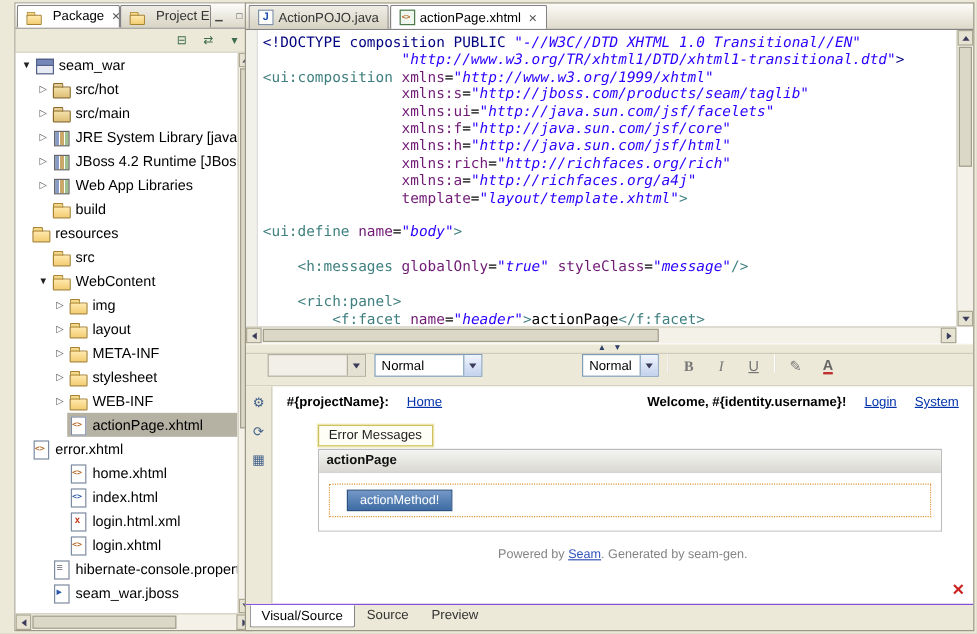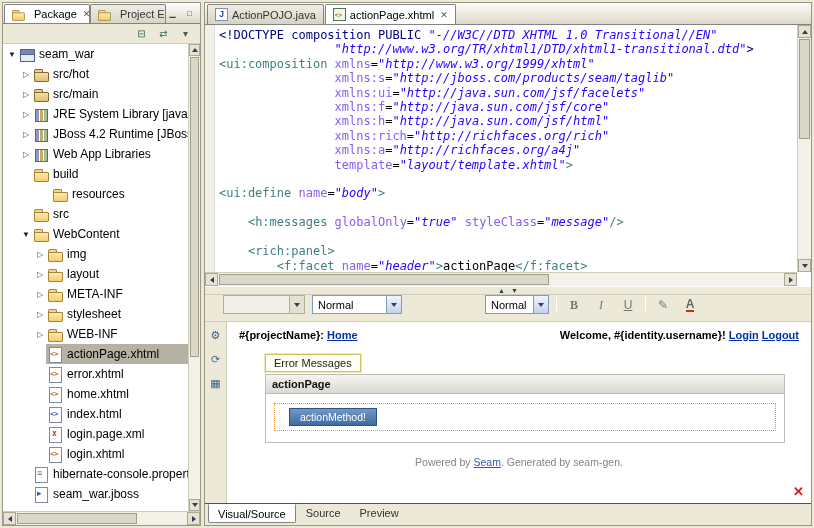--- a/index.html
+++ b/index.html
@@ -1,21 +1,21 @@
 <!DOCTYPE html>
 <html><head>
 <meta charset="utf-8">
 <style>
   html,body{margin:0;padding:0;background:#d6d2c2}
   .app{position:relative;width:814px;height:528px;background:#ece9d8;overflow:hidden;
        font-family:"Liberation Sans",sans-serif;font-size:11px;color:#000;box-sizing:border-box}
   .app *{box-sizing:border-box}
 
   
-  .left-panel{position:absolute;left:2px;top:2px;width:199px;bottom:2px;background:#fff;
+  .left-panel{position:absolute;left:12px;top:2px;width:199px;bottom:2px;background:#fff;
               border:1px solid #9a9786;display:flex;flex-direction:column}
   .view-tabbar{height:21px;flex:none;background:linear-gradient(#fdfdfb,#dcd8c8);
                border-bottom:1px solid #848284;display:flex;align-items:flex-end;padding-left:1px}
   .vtab{height:19px;display:flex;align-items:center;gap:4px;padding:0 5px;font-size:11px;
         border:1px solid #848284;border-bottom:none;border-radius:2px 2px 0 0;
         background:linear-gradient(#efede5,#d9d5c5);color:#333;white-space:nowrap;overflow:hidden;max-width:86px}
   .vtab.active{background:#fff;color:#000}
   .view-controls{margin-left:auto;display:flex;align-items:center;gap:4px;padding:0 4px 3px 0}
   .wbtn{width:13px;height:12px;font-size:8px;line-height:11px;text-align:center;color:#444;cursor:default}
   .view-toolbar{height:20px;flex:none;background:#ece9d8;border-bottom:1px solid #cfccbc;
@@ -82,21 +82,21 @@
   .ficon-java::after{content:"J";position:absolute;left:3px;top:0;font:bold 9px "Liberation Sans",sans-serif;color:#1c50b0}
   .ficon-xhtml{width:13px;height:13px;position:relative;background:#eef6ee;border:1px solid #4a7a4a}
   .ficon-xhtml::after{content:"<>";position:absolute;left:1px;top:2px;font:bold 6px "DejaVu Sans Mono",monospace;color:#b8641e}
 
   .code-area{position:relative;height:261px;flex:none;background:#fff}
   .ruler{position:absolute;left:0;top:0;bottom:14px;width:10px;background:#f1f0e9;border-right:1px solid #ddd}
   .code{position:absolute;left:14px;top:3px;right:15px;bottom:14px;overflow:hidden;
         font:12px "DejaVu Sans Mono",monospace;line-height:14.4px;white-space:pre}
   .tk-dt{color:#000080;font-weight:normal}
   .tk-tag{color:#3f7f7f}
-  .tk-attr{color:#8b5cf6}
+  .tk-attr{color:#701a75}
   .tk-str{color:#2a00ff;font-style:italic}
   .tk-pl{color:#000}
   .ed-vscroll{position:absolute;right:0;top:0;bottom:14px;width:14px;background:#f3f1e8;border-left:1px solid #d0ccbc}
   .ed-hscroll{position:absolute;left:0;right:14px;bottom:0;height:14px;background:#f3f1e8;border-top:1px solid #d0ccbc}
 
   .sash{height:9px;flex:none;background:#ece9d8;display:flex;align-items:center;justify-content:center;gap:6px;
         border-top:1px solid #fff;border-bottom:1px solid #cfccbc}
   .sash-btn{font-size:7px;line-height:8px;color:#2c3e66;cursor:default}
 
   
@@ -118,21 +118,21 @@
   .vsep{width:1px;height:16px;background:#b8b4a4;border-right:1px solid #fff}
 
   
   .vp-body{flex:1;display:flex;position:relative;background:#fff;min-height:0}
   .vp-tools{width:22px;flex:none;background:#ece9d8;border-right:1px solid #cfccbc;
             display:flex;flex-direction:column;align-items:center;gap:7px;padding-top:5px}
   .vp-tool{width:17px;height:17px;display:flex;align-items:center;justify-content:center;font-size:11px;color:#44618c}
   .vp-canvas{flex:1;position:relative;padding:5px 10px;overflow:hidden}
   .pv-header{display:flex;justify-content:space-between;align-items:center;font-size:11px;padding:2px 2px 5px}
   .pv-bold{font-weight:bold}
-  .pv-link{color:#0033aa;font-weight:bold;text-decoration:underline;margin-left:0;cursor:pointer}
+  .pv-link{color:#0033aa;font-weight:normal;text-decoration:underline;margin-left:12px;cursor:pointer}
   .pv-errorbox{display:inline-block;margin:8px 0 0 28px;border:1px solid #cfc25e;
                box-shadow:0 0 0 1px #efe9b8;background:#fffef6;padding:2px 8px;font-size:11px;color:#222}
   .pv-panel{margin:2px 16px 0 28px;border:1px solid #bcbcbc}
   .pv-panel-header{background:linear-gradient(#f4f4f2,#dadad2);border-bottom:1px solid #bcbcbc;
                    font-weight:bold;font-size:11px;padding:3px 6px;color:#111}
   .pv-panel-body{background:#fff;padding:9px 6px 11px}
   .pv-dotted{border:1px dotted #e09a40;padding:4px 6px;margin:0 2px}
   .pv-button{background:linear-gradient(#7398c6,#3e6ca3);color:#fff;border:1px solid #2d5182;
              font-size:10.5px;font-family:"Liberation Sans",sans-serif;padding:2px 10px;margin-left:8px}
   .pv-footer{text-align:center;font-size:10.5px;color:#848484;margin-top:13px}
@@ -221,21 +221,21 @@
               <span class="tlabel">Web App Libraries</span>
             </span>
           </div>
           <div class="trow" style="padding-left: 17px;">
             <span class="twist none"></span>
             <span class="rowbody">
               <span class="nicon folder"></span>
               <span class="tlabel">build</span>
             </span>
           </div>
-          <div class="trow" style=" margin-left: 36px;">
+          <div class="trow" style="">
             <span class="twist none"></span>
             <span class="rowbody">
               <span class="nicon folder"></span>
               <span class="tlabel">resources</span>
             </span>
           </div>
           <div class="trow" style="padding-left: 17px;">
             <span class="twist none"></span>
             <span class="rowbody">
               <span class="nicon folder"></span>
@@ -284,21 +284,21 @@
               <span class="tlabel">WEB-INF</span>
             </span>
           </div>
           <div class="trow sel" style="padding-left: 31px;">
             <span class="twist none"></span>
             <span class="rowbody">
               <span class="nicon xhtml-file"></span>
               <span class="tlabel">actionPage.xhtml</span>
             </span>
           </div>
-          <div class="trow" style="padding-left: 31px; justify-content: center;">
+          <div class="trow" style=" justify-content: center;">
             <span class="twist none"></span>
             <span class="rowbody">
               <span class="nicon xhtml-file"></span>
               <span class="tlabel">error.xhtml</span>
             </span>
           </div>
           <div class="trow" style="padding-left: 31px;">
             <span class="twist none"></span>
             <span class="rowbody">
               <span class="nicon xhtml-file"></span>
@@ -309,21 +309,21 @@
             <span class="twist none"></span>
             <span class="rowbody">
               <span class="nicon html-file"></span>
               <span class="tlabel">index.html</span>
             </span>
           </div>
           <div class="trow" style="padding-left: 31px;">
             <span class="twist none"></span>
             <span class="rowbody">
               <span class="nicon xml-file"></span>
-              <span class="tlabel">login.page.xml</span>
+              <span class="tlabel">login.html.xml</span>
             </span>
           </div>
           <div class="trow" style="padding-left: 31px;">
             <span class="twist none"></span>
             <span class="rowbody">
               <span class="nicon xhtml-file"></span>
               <span class="tlabel">login.xhtml</span>
             </span>
           </div>
           <div class="trow" style="padding-left: 17px;">
@@ -450,21 +450,21 @@
         </div>
       <div class="vp-canvas">
         <div class="pv-header">
           <div>
             <span class="pv-bold">#{projectName}:</span>
             <a class="pv-link">Home</a>
           </div>
           <div>
             <span class="pv-bold">Welcome, #{identity.username}!</span>
             <a class="pv-link">Login</a>
-            <a class="pv-link">Logout</a>
+            <a class="pv-link">System</a>
           </div>
         </div>
         <div class="pv-errorbox">
           <span>Error Messages</span>
         </div>
         <div class="pv-panel">
           <div class="pv-panel-header">actionPage</div>
           <div class="pv-panel-body">
             <div class="pv-dotted">
               <button class="pv-button">actionMethod!</button>

